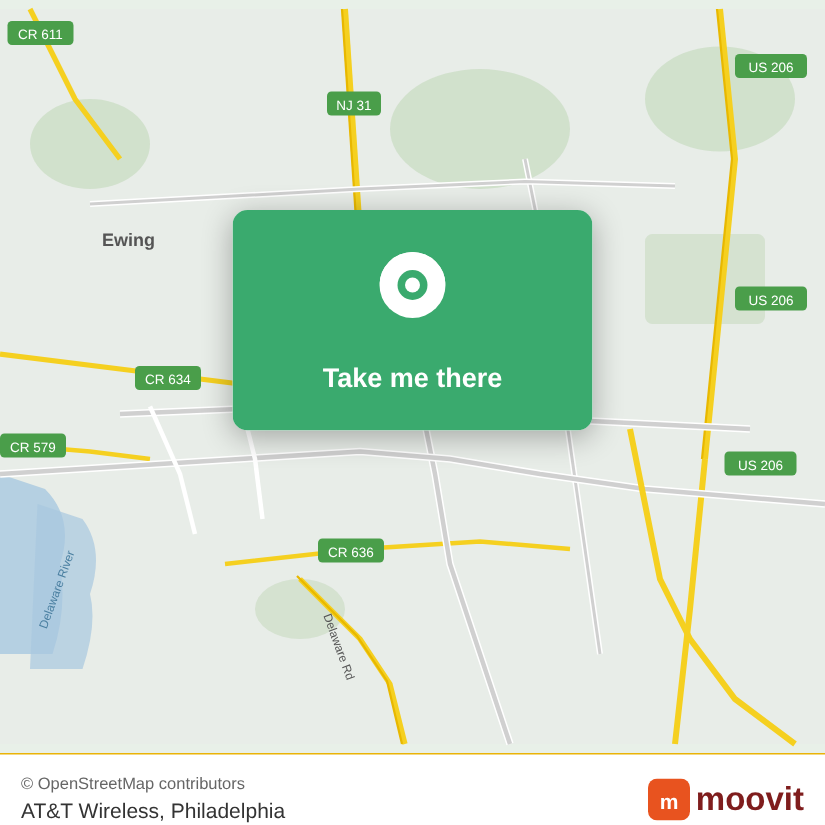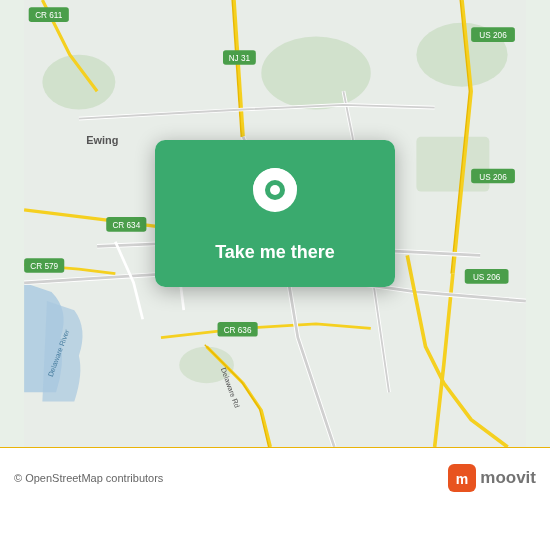--- a/index.html
+++ b/index.html
@@ -6,21 +6,21 @@
     body {
       width: 550px;
       height: 550px;
       overflow: hidden;
       font-family: Arial, sans-serif;
       position: relative;
     }
 
     #map-container {
       width: 550px;
-      height: 447px;
+      height: 502px;
       position: relative;
       overflow: hidden;
       background-color: #e8f0e8;
     }
 
     
     #map-svg {
       position: absolute;
       top: 0; left: 0;
       width: 100%; height: 100%;
@@ -210,23 +210,24 @@
       </svg>
 
       <button id="take-me-there-btn">Take me there</button>
     </div>
   </div>
 </div>
 
 <div id="bottom-bar">
   <div id="bottom-left">
     <span id="copyright-text">© OpenStreetMap contributors</span>
+    <span id="location-label">AT&amp;T Wireless, Philadelphia</span>
   </div>
 
   <div id="moovit-logo">
     <svg id="moovit-icon" viewBox="0 0 28 28" xmlns="http://www.w3.org/2000/svg">
 
       <rect x="0" y="0" width="28" height="28" rx="6" fill="#e8531f"></rect>
       <text x="14" y="20" font-size="14" fill="white" text-anchor="middle" font-family="Arial" font-weight="bold">m</text>
     </svg>
-    <span id="moovit-text" style="font-size:17px; font-weight:bold; color:#737373;">moovit</span>
+    <span id="moovit-text" style="font-size:22px; font-weight:bold; color:#7f1d1d;">moovit</span>
   </div>
 </div>
 
 </body></html>

